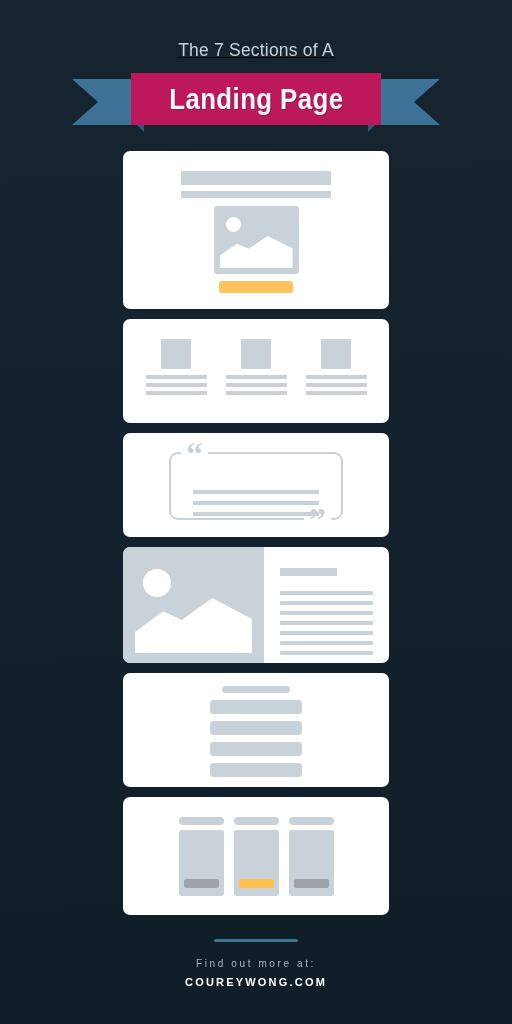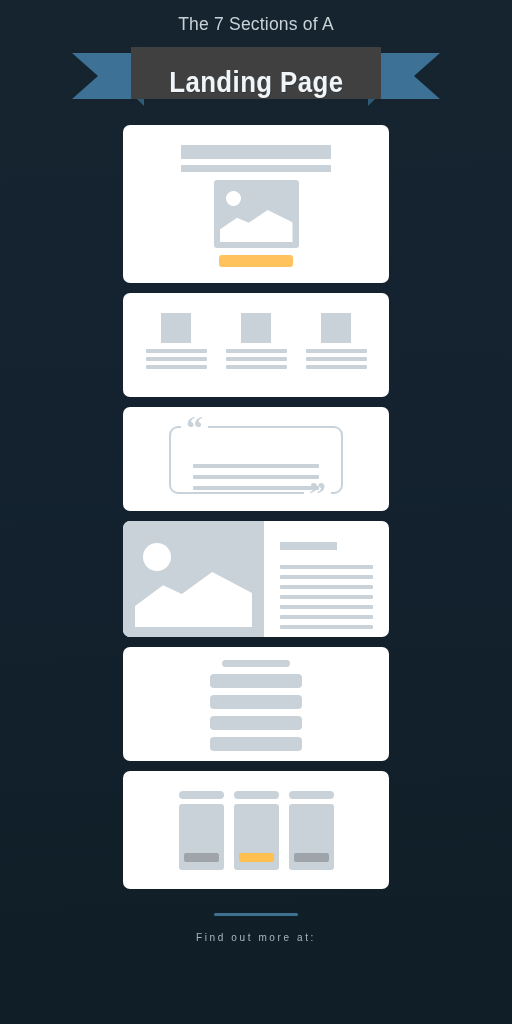--- a/index.html
+++ b/index.html
@@ -5,21 +5,21 @@
   * { margin:0; padding:0; box-sizing:border-box; }
   html,body { width:512px; height:1024px; }
   body {
     font-family:"Liberation Sans", sans-serif;
     background:linear-gradient(178deg,#16242f 0%,#142230 42%,#11202a 72%,#0f1e26 100%);
     position:relative;
     overflow:hidden;
   }
 
   
-  .header { padding-top:14px; }
+  .header { padding-top:40px;text-decoration:underline; }
   .eyebrow {
     text-align:center;
     color:#c8d2d8;
     font-size:17.5px;
     letter-spacing:.2px;
     font-weight:400;
   }
 
   .ribbon-wrap {
     position:relative;
@@ -44,23 +44,23 @@
     background:#2f5a78;
   }
   .ribbon-fold.left  { left:131px; clip-path:polygon(0 0,100% 0,100% 100%); }
   .ribbon-fold.right { right:131px; clip-path:polygon(0 0,100% 0,0 100%); }
 
   .ribbon-main {
     position:absolute;
     left:131px; right:131px;
     top:0;
     height:52px;
-    background:#404040;
+    background:#be185d;
     display:flex;
-    align-items:flex-end;
+    align-items:center;
     justify-content:center;
   }
   .ribbon-text {
     color:#f2f5f7;
     font-size:30px;
     font-weight:700;
     letter-spacing:.5px;
     transform:scaleX(.86);
     text-shadow:1px 1px 0 rgba(20,40,55,.35);
     white-space:nowrap;
@@ -292,13 +292,14 @@
         </div>
       </div>
     </div>
   </div>
 
 </div>
 
 <div class="footer">
   <div class="f-divider"></div>
   <div class="f-line1">Find out more at:</div>
+  <div class="f-line2">COUREYWONG.COM</div>
 </div>
 
 </body></html>

